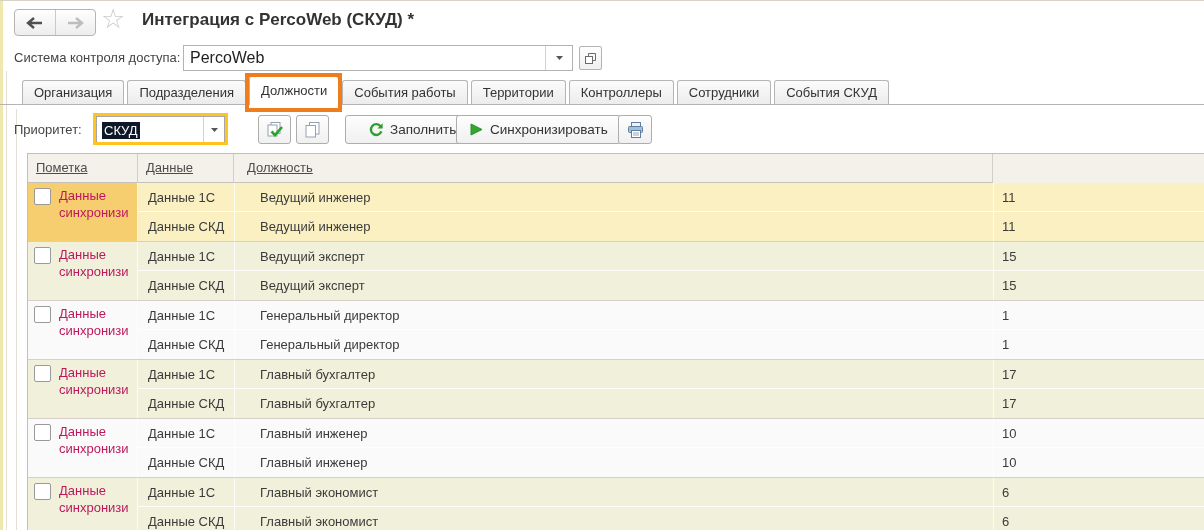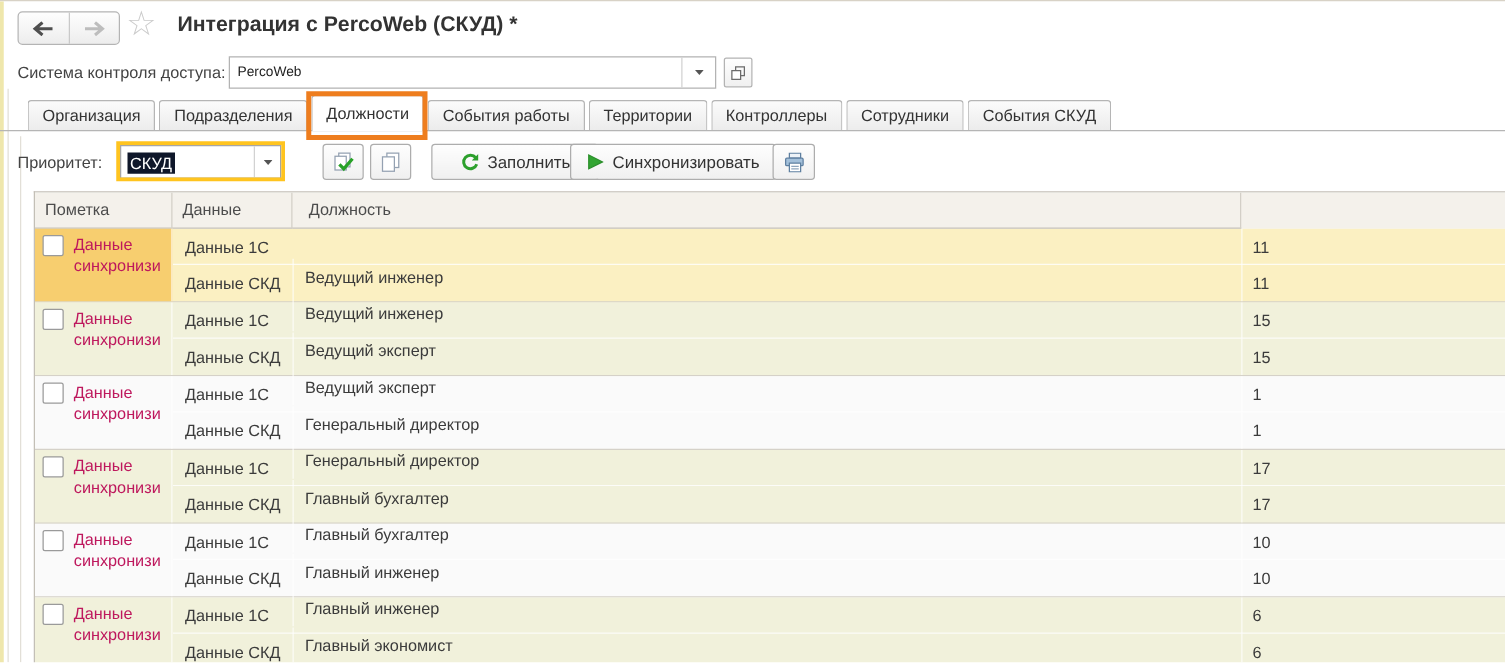--- a/index.html
+++ b/index.html
@@ -11,21 +11,21 @@
   .nav-group{position:absolute;left:14px;top:8px;width:82px;height:27px;border:1px solid #b4b4b4;border-radius:4px;
              background:linear-gradient(#fefefe,#ededed);display:flex;box-sizing:border-box;}
   .nav-half{flex:1;display:flex;align-items:center;justify-content:center;cursor:pointer;}
   .nav-half:first-child{border-right:1px solid #c9c9c9;}
   .star{position:absolute;left:101px;top:3px;font-size:27px;color:#cbcbcb;line-height:30px;}
   .title{position:absolute;left:142px;top:9px;font-size:17px;font-weight:600;color:#333;}
   
   .sys-label{position:absolute;left:14px;top:49px;font-size:13px;color:#444;}
   .combo{position:absolute;background:#fff;border:1px solid #b3b3b3;box-sizing:border-box;}
   .combo-sys{left:183px;top:44px;width:390px;height:26px;}
-  .combo-text{position:absolute;left:6px;top:0;line-height:24px;font-size:11px;color:#222;}
+  .combo-text{position:absolute;left:6px;top:0;line-height:24px;font-size:16px;color:#222;}
   .combo-arrow{position:absolute;right:0;top:0;bottom:0;width:26px;border-left:1px solid #d2d2d2;
                display:flex;align-items:center;justify-content:center;}
   .open-btn{position:absolute;left:579px;top:45px;width:23px;height:24px;border:1px solid #b3b3b3;border-radius:2px;
             background:linear-gradient(#fefefe,#f0f0f0);display:flex;align-items:center;justify-content:center;box-sizing:border-box;}
   
   .tab-strip{position:absolute;left:0;top:78px;width:1204px;height:26px;border-bottom:1px solid #b5b5b5;
              display:flex;align-items:flex-end;padding-left:22px;box-sizing:border-box;text-align:center;}
   .tab{height:24px;line-height:23px;padding:0 11px;font-size:13px;color:#333;margin-right:3px;
        background:linear-gradient(#fbfbfb,#ececec);border:1px solid #b5b5b5;border-bottom:none;
        border-radius:3px 3px 0 0;box-sizing:border-box;cursor:pointer;white-space:nowrap;}
@@ -39,38 +39,38 @@
   .ring-yellow{position:absolute;left:-4px;top:-4px;right:-4px;bottom:-3px;border:3px solid #ffc41f;pointer-events:none;z-index:5;}
   .btn{position:absolute;top:2px;height:29px;border:1px solid #adadad;border-radius:3px;box-sizing:border-box;
        background:linear-gradient(#fefefe,#f0f0f0);display:flex;align-items:center;justify-content:center;gap:7px;
        font-size:13.5px;color:#333;cursor:pointer;}
   .btn-sm{width:33px;}
   
   .tbl{position:absolute;left:27px;top:152px;width:1177px;height:378px;border:1px solid #c3bfb6;border-right:none;border-bottom:none;
        box-sizing:border-box;overflow:hidden;font-size:13px;}
   .thead{display:grid;grid-template-columns:110px 96px 759px 1fr;height:29px;background:#f4f1eb;color:#4c4c4c;}
   .hcell{line-height:28px;border-right:1px solid #d3cfc7;border-bottom:1px solid #c6c2b9;padding-left:8px;box-sizing:border-box;
-         white-space:nowrap;overflow:hidden;}
+         white-space:nowrap;overflow:hidden;text-decoration:underline;}
   .hcell.h2{padding-left:13px;}
   .hcell.h3{border-right:none;}
   .group{display:flex;height:58px;border-bottom:1px solid #d5d1c8;box-sizing:content-box;}
   .group.sel{background:#fbf0c2;}
   .group.olive{background:#f1f1db;}
   .group.plain{background:#fafafa;}
   .mark-cell{width:110px;box-sizing:border-box;padding:4px 2px 0 6px;display:flex;gap:8px;align-items:flex-start;
              border-right:1px solid rgba(255,255,255,0.75);}
   .group.sel .mark-cell{background:#f7ce6f;}
   .checkbox{width:15px;height:15px;background:#fff;border:1px solid #9a9a9a;border-radius:2px;flex:none;margin-top:1px;cursor:pointer;}
   .mark-label{font-size:13px;line-height:17px;color:#be185d;width:78px;}
   .entries{flex:1;display:flex;flex-direction:column;}
   .entry-row{display:grid;grid-template-columns:96px 759px 1fr;height:29px;}
   .entry-row:first-child{box-shadow:inset 0 -1px 0 rgba(255,255,255,0.8);}
   .cell{display:flex;align-items:center;height:100%;box-sizing:border-box;white-space:nowrap;overflow:hidden;}
   .cell.cc0{padding-left:10px;}
-  .cell.cc1{padding-left:9px;border-left:1px solid rgba(255,255,255,0.75);margin-top:24px;}
+  .cell.cc1{padding-left:25px;border-left:1px solid rgba(255,255,255,0.75);}
   .cell.cc2{padding-left:8px;border-left:1px solid rgba(255,255,255,0.75);}
 </style>
 </head>
 <body>
 
 <div class="page">
   <div class="left-accent"></div>
   <div class="vline" style="left:6px;"></div>
   <div class="vline" style="left:16px;top:108px;"></div>
 

